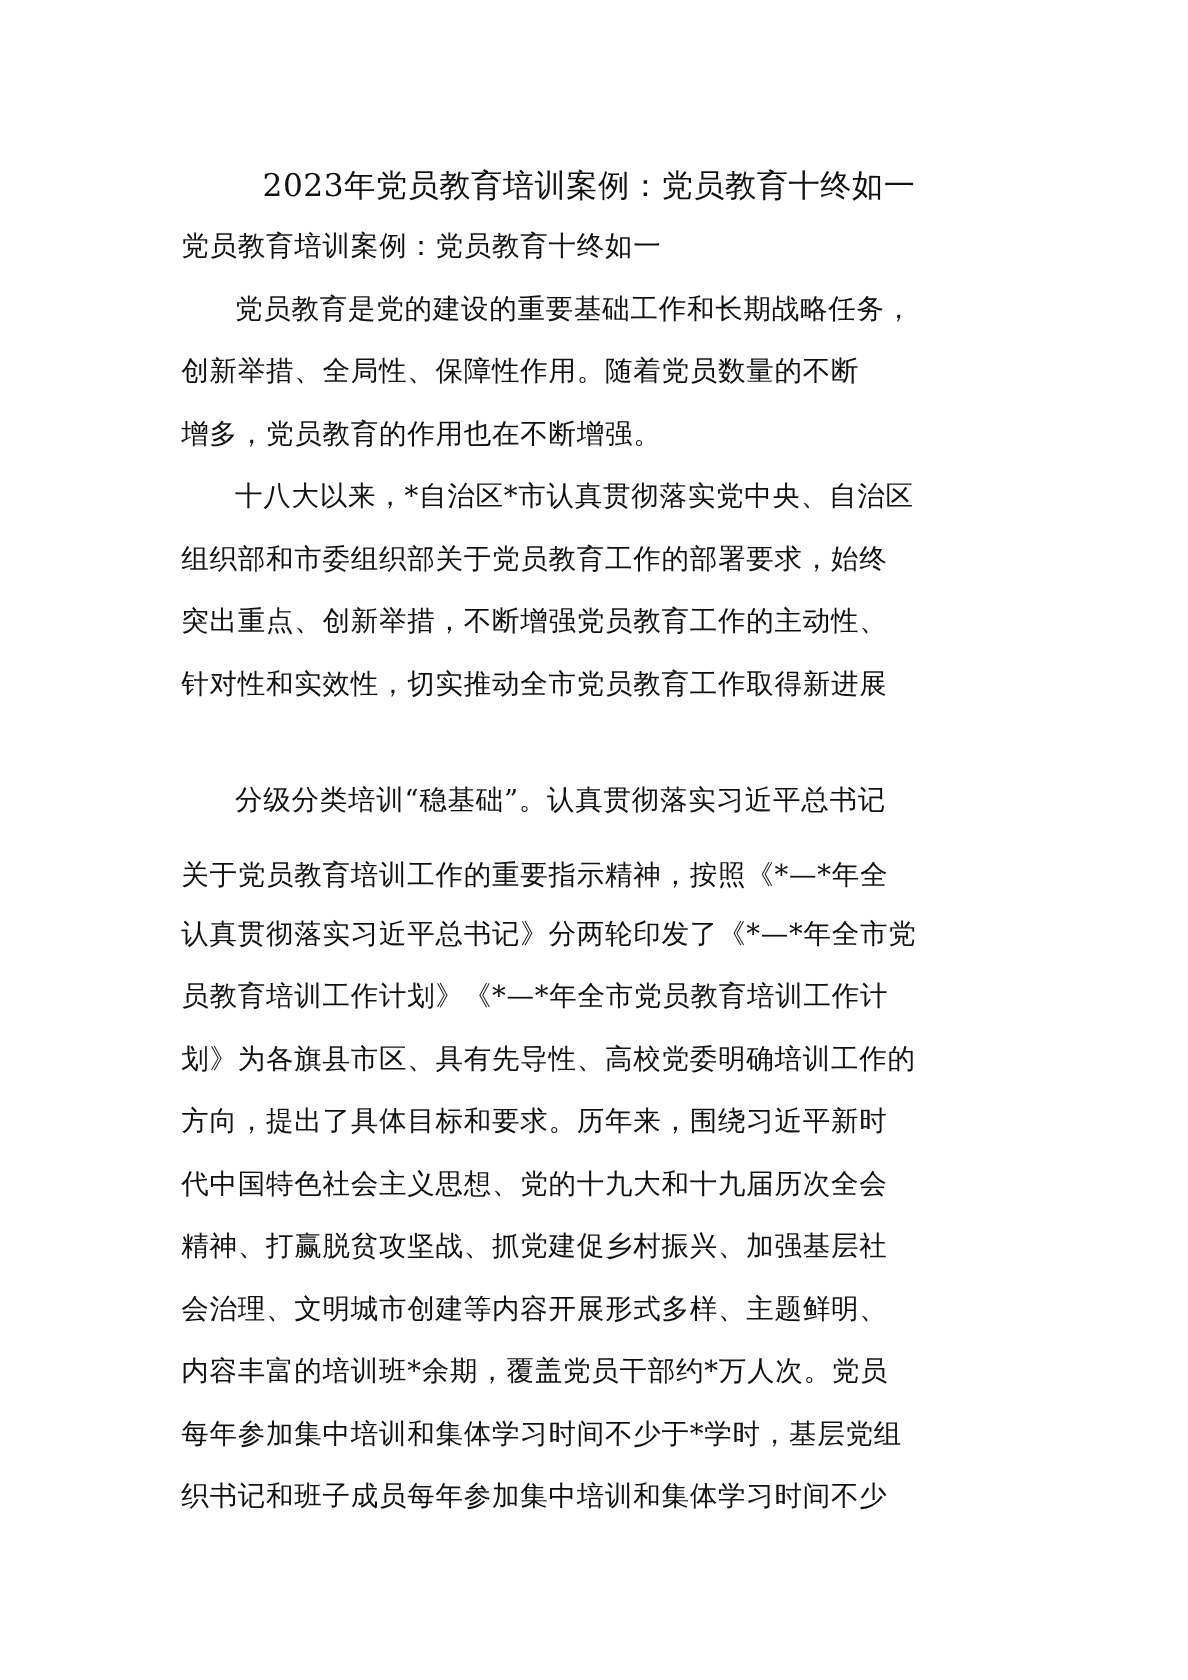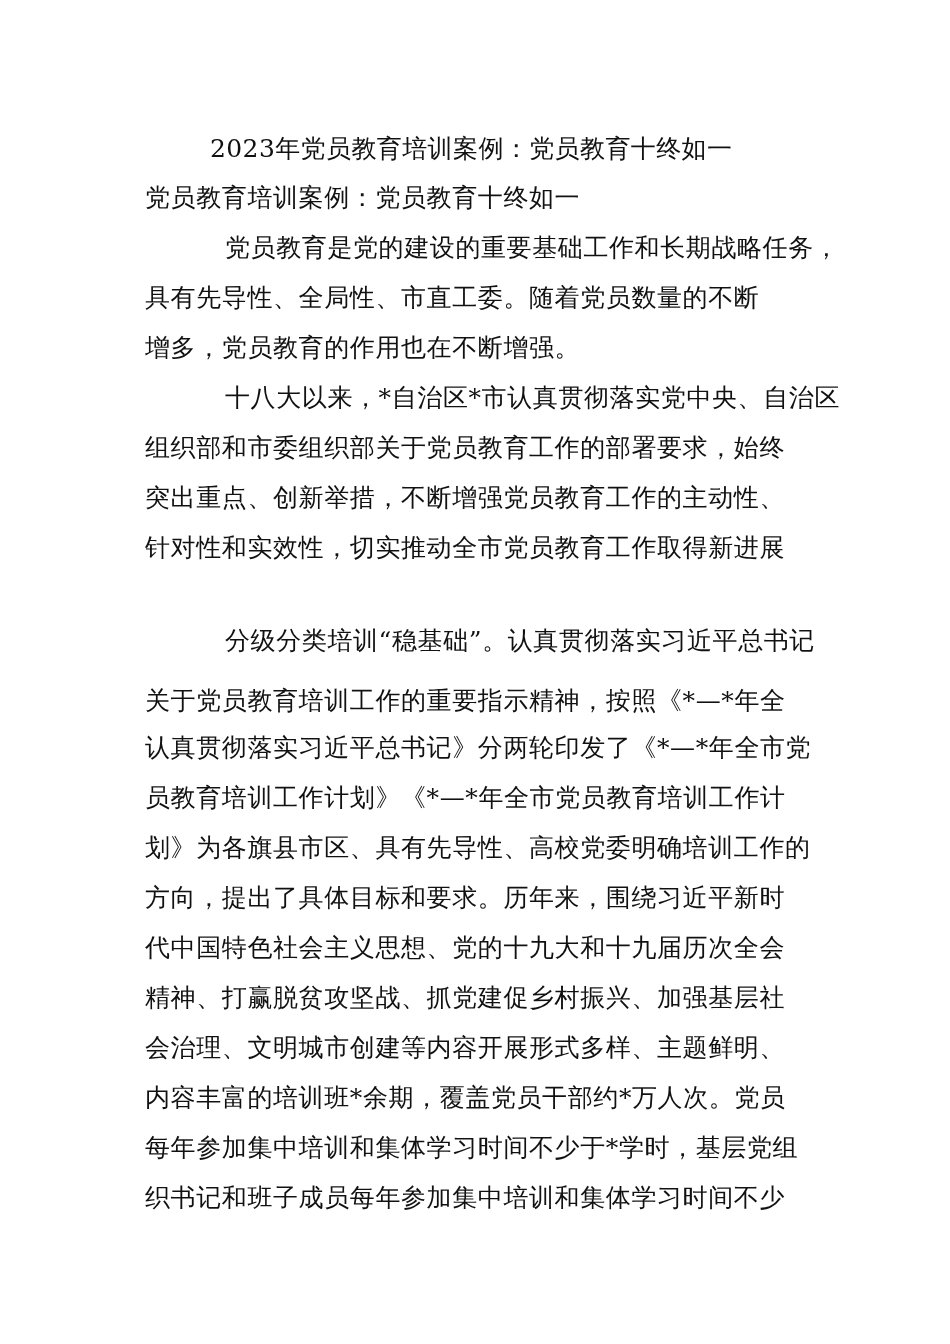--- a/index.html
+++ b/index.html
@@ -20,46 +20,46 @@
       left: 0;
       top: 0;
       width: 950px;
       height: 1204px;
       background: #ffffff;
     }
     .line {
       position: absolute;
       left: 145px;
       width: 670px;
-      font-size: 25px;
+      font-size: 22px;
       line-height: 30px;
       white-space: nowrap;
       letter-spacing: 0.6px;
     }
-    .indent { left: 188px; margin-left: 37px; }
+    .indent { left: 188px; }
     .title {
       position: absolute;
       left: 210px;
       top: 134px;
       font-size: 25px;
       line-height: 30px;
       white-space: nowrap;
       letter-spacing: 0.4px;
     }
   </style>
 </head>
 <body>
 
 <div class="page">
   <div class="title">2023年党员教育培训案例：党员教育十终如一</div>
   <div class="line" style="top:183px">党员教育培训案例：党员教育十终如一</div>
 
   <div>
     <div class="line indent" style="top:233px">党员教育是党的建设的重要基础工作和长期战略任务，</div>
-    <div class="line" style="top:283px">具有先导性、全局性、市直工委。随着党员数量的不断</div>
+    <div class="line" style="top:283px">创新举措、全局性、保障性作用。随着党员数量的不断</div>
     <div class="line" style="top:333px">增多，党员教育的作用也在不断增强。</div>
   </div>
 
   <div>
     <div class="line indent" style="top:383px">十八大以来，*自治区*市认真贯彻落实党中央、自治区</div>
     <div class="line" style="top:433px">组织部和市委组织部关于党员教育工作的部署要求，始终</div>
     <div class="line" style="top:483px">突出重点、创新举措，不断增强党员教育工作的主动性、</div>
     <div class="line" style="top:533px">针对性和实效性，切实推动全市党员教育工作取得新进展</div>
   </div>
 

